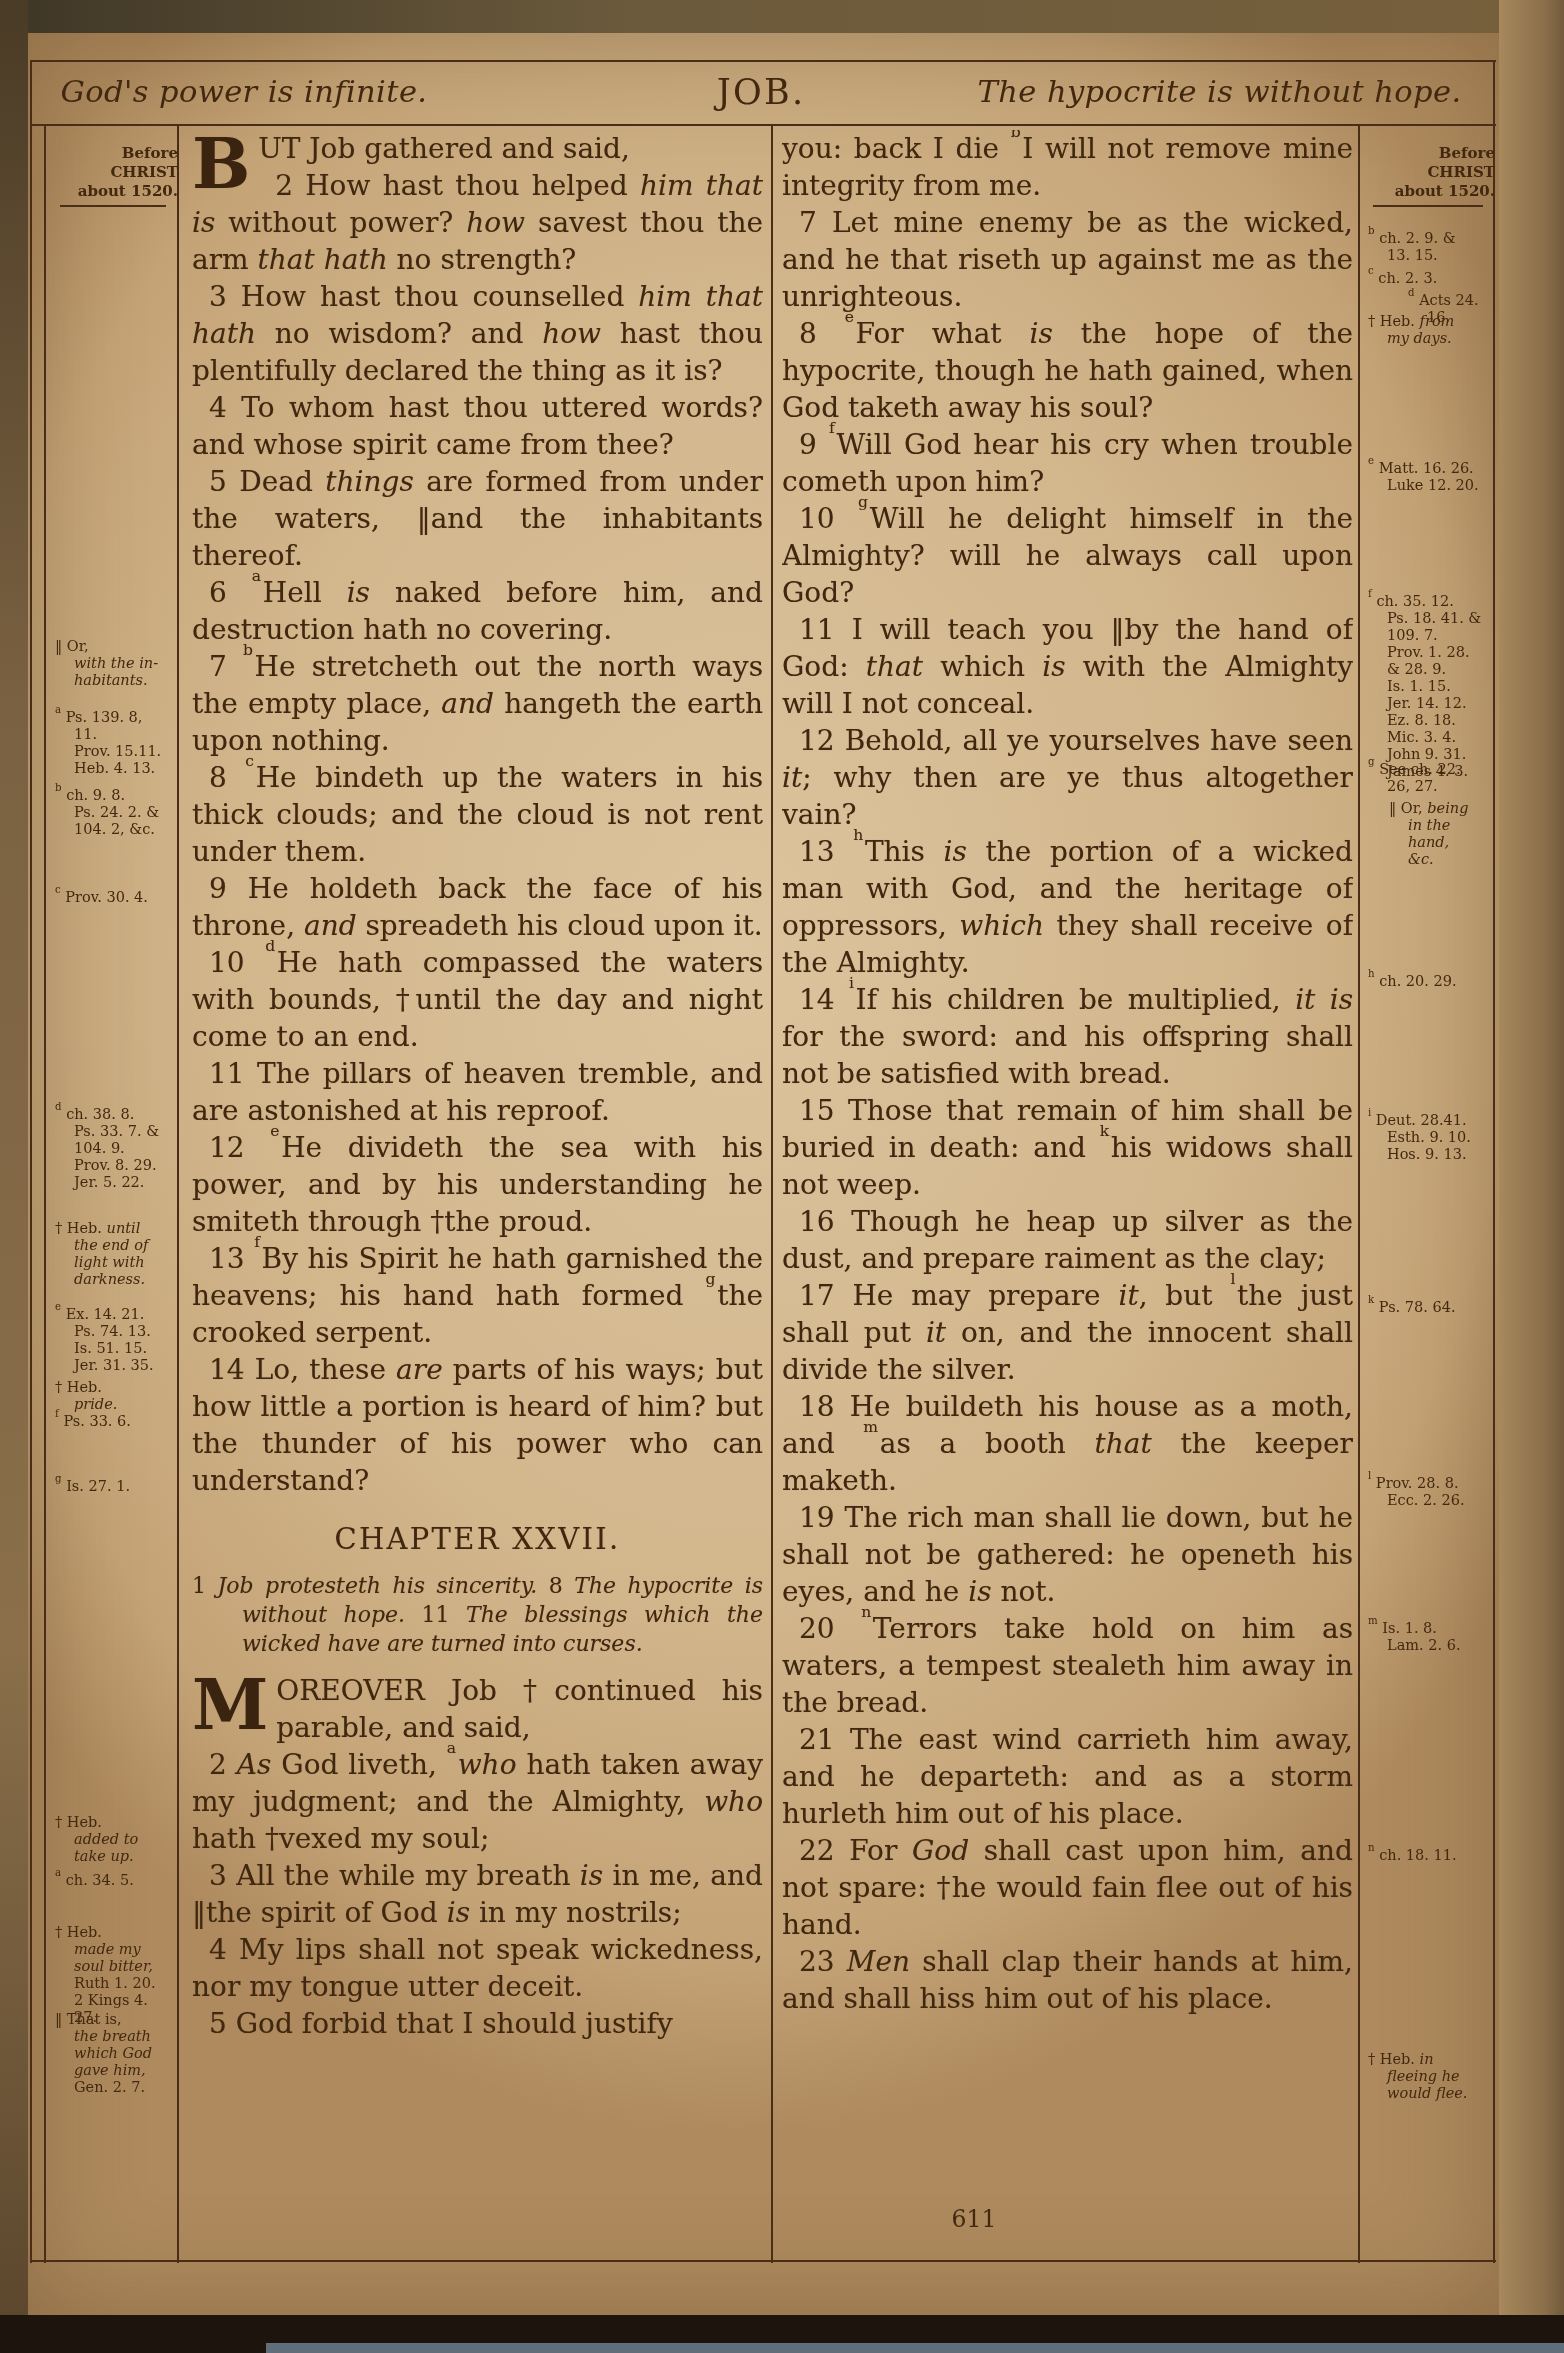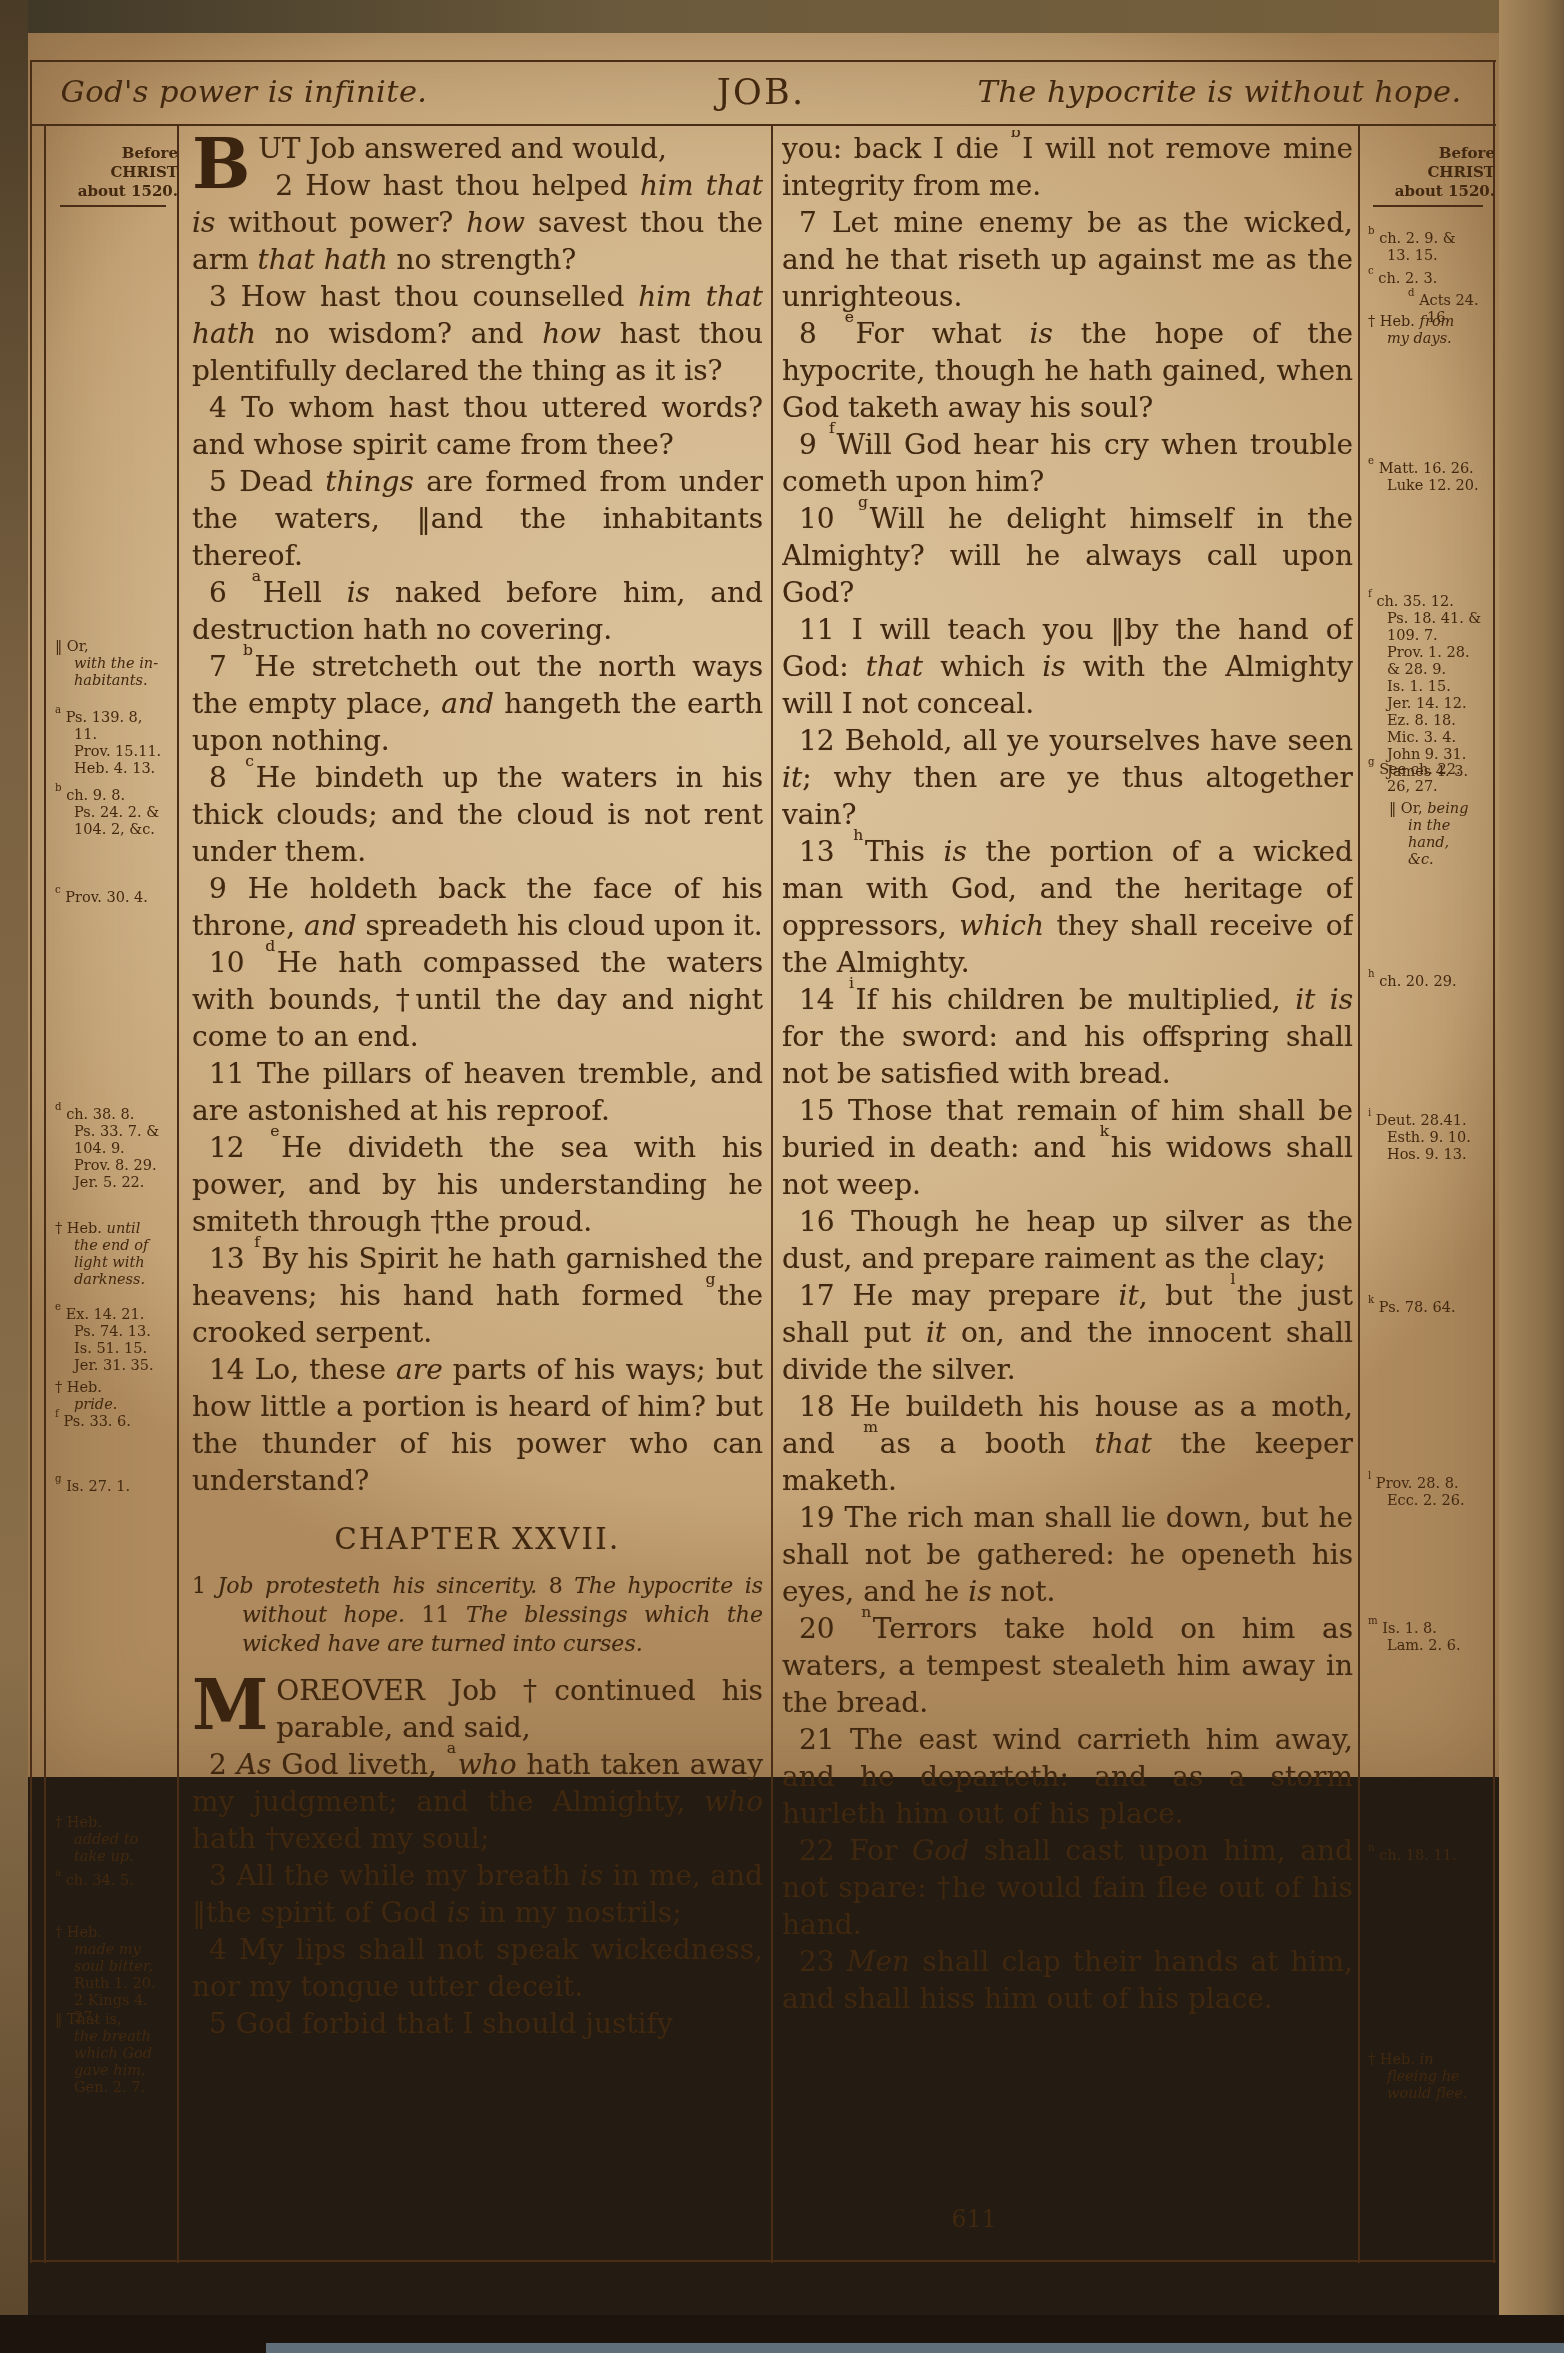--- a/index.html
+++ b/index.html
@@ -10,21 +10,21 @@
     color:#3f2711;
   }
   .strip{position:absolute;}
   .strip-top{left:0;top:0;width:1565px;height:33px;background:linear-gradient(90deg,#3e3626,#6b5a3c 40%,#77603c);}
   .strip-left{left:0;top:0;width:28px;height:2354px;background:linear-gradient(180deg,#4a3b26,#7a6141 30%,#8a6f4a 70%,#5a452c);}
   .strip-right{left:1499px;top:0;width:66px;height:2354px;background:linear-gradient(90deg,#a8885c,#8a6f4a 70%,#6f583a);}
   .strip-bottom{left:0;top:2315px;width:1565px;height:39px;background:#1d150d;}
   .strip-sliver{left:266px;top:2343px;width:1299px;height:11px;background:#5f6e79;}
 
   .page{
-    position:absolute;left:28px;top:33px;width:1471px;height:1744px;
+    position:absolute;left:28px;top:33px;width:1471px;height:2282px;
     background:radial-gradient(ellipse 62% 52% at 48% 40%, #dcc49e 0%, #d2b68c 55%, #c4a376 85%, #ae8a5e 100%);
     box-shadow:inset 0 0 110px rgba(90,60,30,.38);
   }
 
   
   .hline,.vline{position:absolute;background:#4a2d16;}
   .hline{height:2.3px;left:1.6px;width:1466px;}
   .rule-top{top:27px;}
   .rule-header{top:91px;}
   .rule-bottom{top:2227px;}
@@ -151,21 +151,21 @@
 27.</span></div>
         <div class="note" style="top: 1887px;"><span>‖ That is,
 </span><i>the breath
 which God
 gave him,</i><span>
 Gen. 2. 7.</span></div>
       </div>
   </div>
 
   <div class="text-col left" id="col-left">
-      <p class="verse drop"><span class="dropcap">B</span><span>UT Job answered and would,</span></p>
+      <p class="verse drop"><span class="dropcap">B</span><span>UT Job gathered and said,</span></p>
       <p class="verse"><span>2 How hast thou helped </span><i>him that is</i><span> without power? </span><i>how</i><span> savest thou the arm </span><i>that hath</i><span> no strength?</span></p>
       <p class="verse"><span>3 How hast thou counselled </span><i>him that hath</i><span> no wisdom? and </span><i>how</i><span> hast thou plentifully declared the thing as it is?</span></p>
       <p class="verse"><span>4 To whom hast thou uttered words? and whose spirit came from thee?</span></p>
       <p class="verse"><span>5 Dead </span><i>things</i><span> are formed from under the waters, ‖and the inhabitants thereof.</span></p>
       <p class="verse"><span>6 </span><sup>a</sup><span>Hell </span><i>is</i><span> naked before him, and destruction hath no covering.</span></p>
       <p class="verse"><span>7 </span><sup>b</sup><span>He stretcheth out the north ways the empty place, </span><i>and</i><span> hangeth the earth upon nothing.</span></p>
       <p class="verse"><span>8 </span><sup>c</sup><span>He bindeth up the waters in his thick clouds; and the cloud is not rent under them.</span></p>
       <p class="verse"><span>9 He holdeth back the face of his throne, </span><i>and</i><span> spreadeth his cloud upon it.</span></p>
       <p class="verse"><span>10 </span><sup>d</sup><span>He hath compassed the waters with bounds, †until the day and night come to an end.</span></p>
       <p class="verse"><span>11 The pillars of heaven tremble, and are astonished at his reproof.</span></p>

